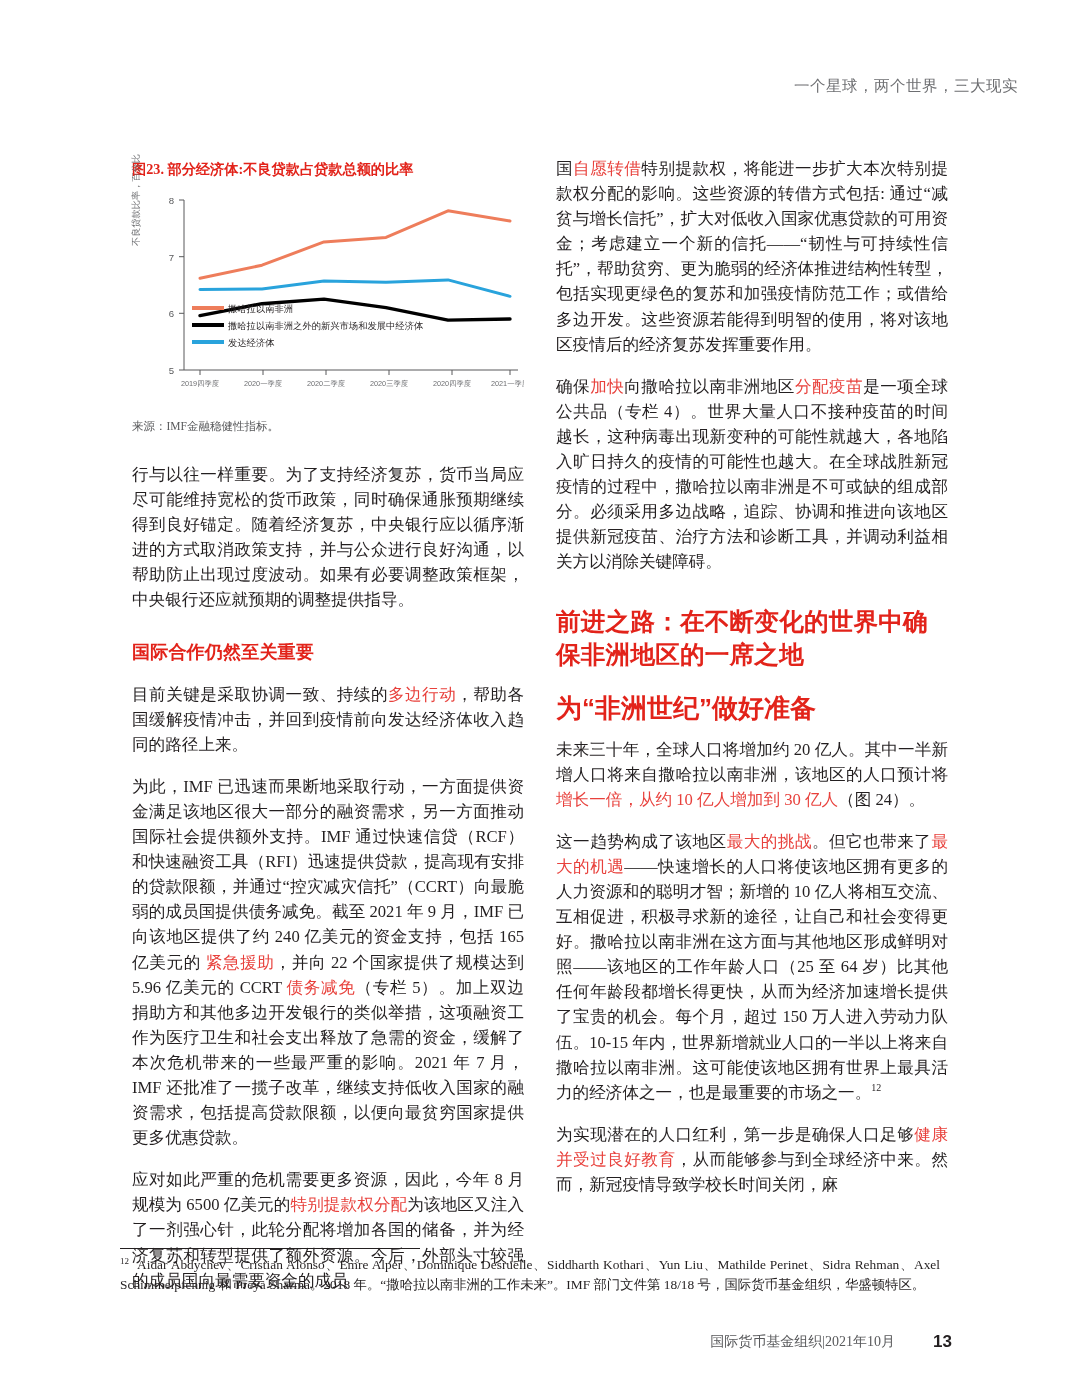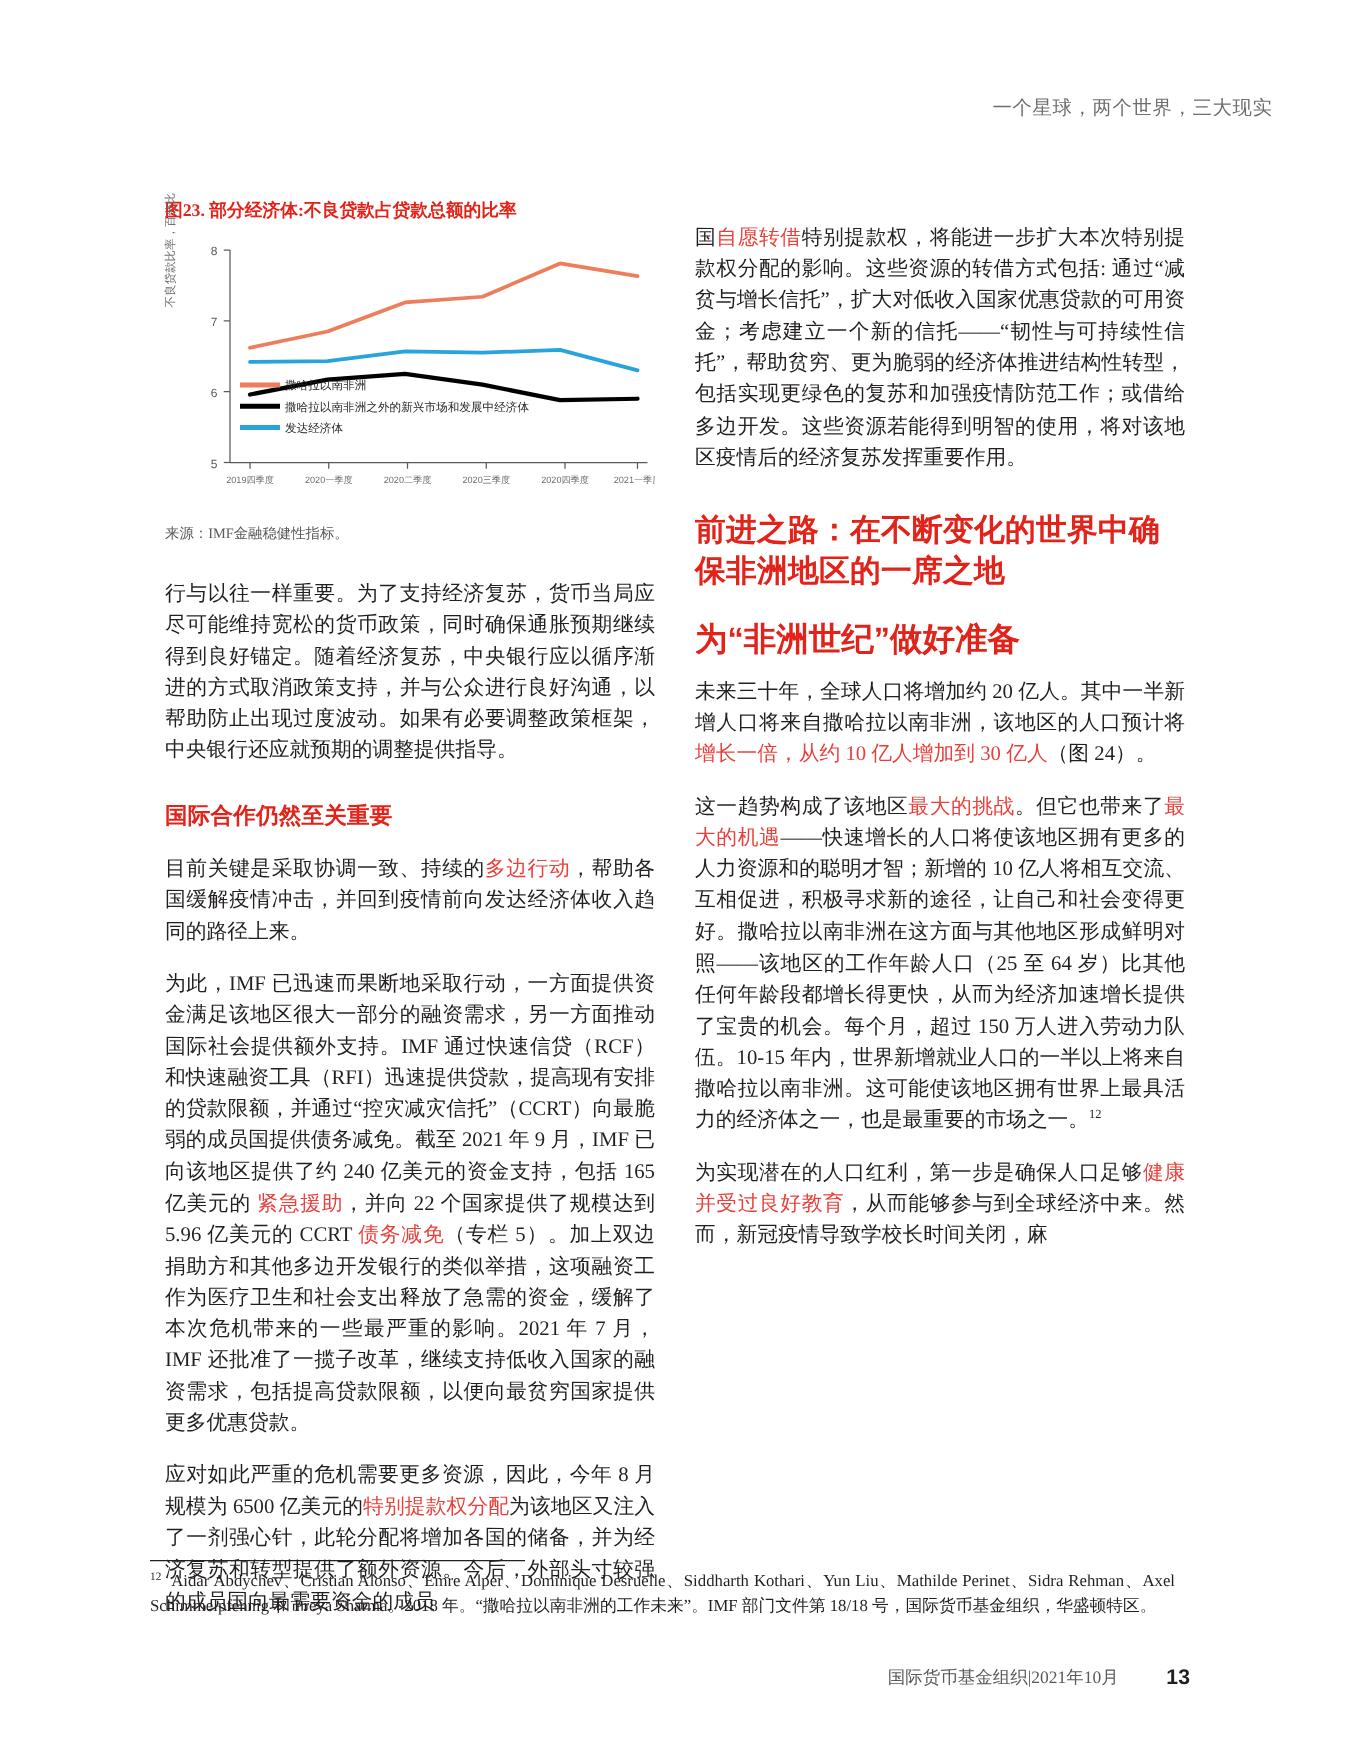--- a/index.html
+++ b/index.html
@@ -17,21 +17,21 @@
   
   .running-head{
     position:absolute;right:90px;top:76px;
     font-size:15.5px;letter-spacing:.5px;
     color:#6d6e71;
     font-family:"Liberation Serif","DejaVu Serif",serif;
     white-space:nowrap;
   }
   
   .col{
-    position:absolute;top:177px;width:392px;
+    position:absolute;top:156px;width:392px;
   }
   .col-left{left:132px;}
   .col-right{left:556px;}
 
   p.body{
     margin:0 0 17px 0;
     font-size:16.6px;
     line-height:25.1px;
     text-align:justify;
     text-justify:inter-ideograph;
@@ -212,20 +212,21 @@
 
     <p class="body"><span>为此，IMF 已迅速而果断地采取行动，一方面提供资金满足该地区很大一部分的融资需求，另一方面推动国际社会提供额外支持。IMF 通过快速信贷（RCF）和快速融资工具（RFI）迅速提供贷款，提高现有安排的贷款限额，并通过“控灾减灾信托”（CCRT）向最脆弱的成员国提供债务减免。截至 2021 年 9 月，IMF 已向该地区提供了约 240 亿美元的资金支持，包括 165 亿美元的 </span><span class="red">紧急援助</span><span>，并向 22 个国家提供了规模达到 5.96 亿美元的 CCRT </span><span class="red">债务减免</span><span>（专栏 5）。加上双边捐助方和其他多边开发银行的类似举措，这项融资工作为医疗卫生和社会支出释放了急需的资金，缓解了本次危机带来的一些最严重的影响。2021 年 7 月，IMF 还批准了一揽子改革，继续支持低收入国家的融资需求，包括提高贷款限额，以便向最贫穷国家提供更多优惠贷款。</span></p>
 
     <p class="body"><span>应对如此严重的危机需要更多资源，因此，今年 8 月规模为 6500 亿美元的</span><span class="red">特别提款权分配</span><span>为该地区又注入了一剂强心针，此轮分配将增加各国的储备，并为经济复苏和转型提供了额外资源。今后，外部头寸较强的成员国向最需要资金的成员</span></p>
   </div>
 
   <div class="col col-right">
 
     <p class="body"><span>国</span><span class="red">自愿转借</span><span>特别提款权，将能进一步扩大本次特别提款权分配的影响。这些资源的转借方式包括: 通过“减贫与增长信托”，扩大对低收入国家优惠贷款的可用资金；考虑建立一个新的信托——“韧性与可持续性信托”，帮助贫穷、更为脆弱的经济体推进结构性转型，包括实现更绿色的复苏和加强疫情防范工作；或借给多边开发。这些资源若能得到明智的使用，将对该地区疫情后的经济复苏发挥重要作用。</span></p>
 
+    <p class="body"><span>确保</span><span class="red">加快</span><span>向撒哈拉以南非洲地区</span><span class="red">分配疫苗</span><span>是一项全球公共品（专栏 4）。世界大量人口不接种疫苗的时间越长，这种病毒出现新变种的可能性就越大，各地陷入旷日持久的疫情的可能性也越大。在全球战胜新冠疫情的过程中，撒哈拉以南非洲是不可或缺的组成部分。必须采用多边战略，追踪、协调和推进向该地区提供新冠疫苗、治疗方法和诊断工具，并调动利益相关方以消除关键障碍。</span></p>
 
     <h1 class="bigsec">前进之路：在不断变化的世界中确保非洲地区的一席之地</h1>
 
     <h3 class="subsec">为“非洲世纪”做好准备</h3>
 
     <p class="body"><span>未来三十年，全球人口将增加约 20 亿人。其中一半新增人口将来自撒哈拉以南非洲，该地区的人口预计将</span><span class="red">增长一倍，从约 10 亿人增加到 30 亿人</span><span>（图 24）。</span></p>
 
     <p class="body"><span>这一趋势构成了该地区</span><span class="red">最大的挑战</span><span>。但它也带来了</span><span class="red">最大的机遇</span><span>——快速增长的人口将使该地区拥有更多的人力资源和的聪明才智；新增的 10 亿人将相互交流、互相促进，积极寻求新的途径，让自己和社会变得更好。撒哈拉以南非洲在这方面与其他地区形成鲜明对照——该地区的工作年龄人口（25 至 64 岁）比其他任何年龄段都增长得更快，从而为经济加速增长提供了宝贵的机会。每个月，超过 150 万人进入劳动力队伍。10-15 年内，世界新增就业人口的一半以上将来自撒哈拉以南非洲。这可能使该地区拥有世界上最具活力的经济体之一，也是最重要的市场之一。</span><sup class="fn">12</sup></p>
 
 

